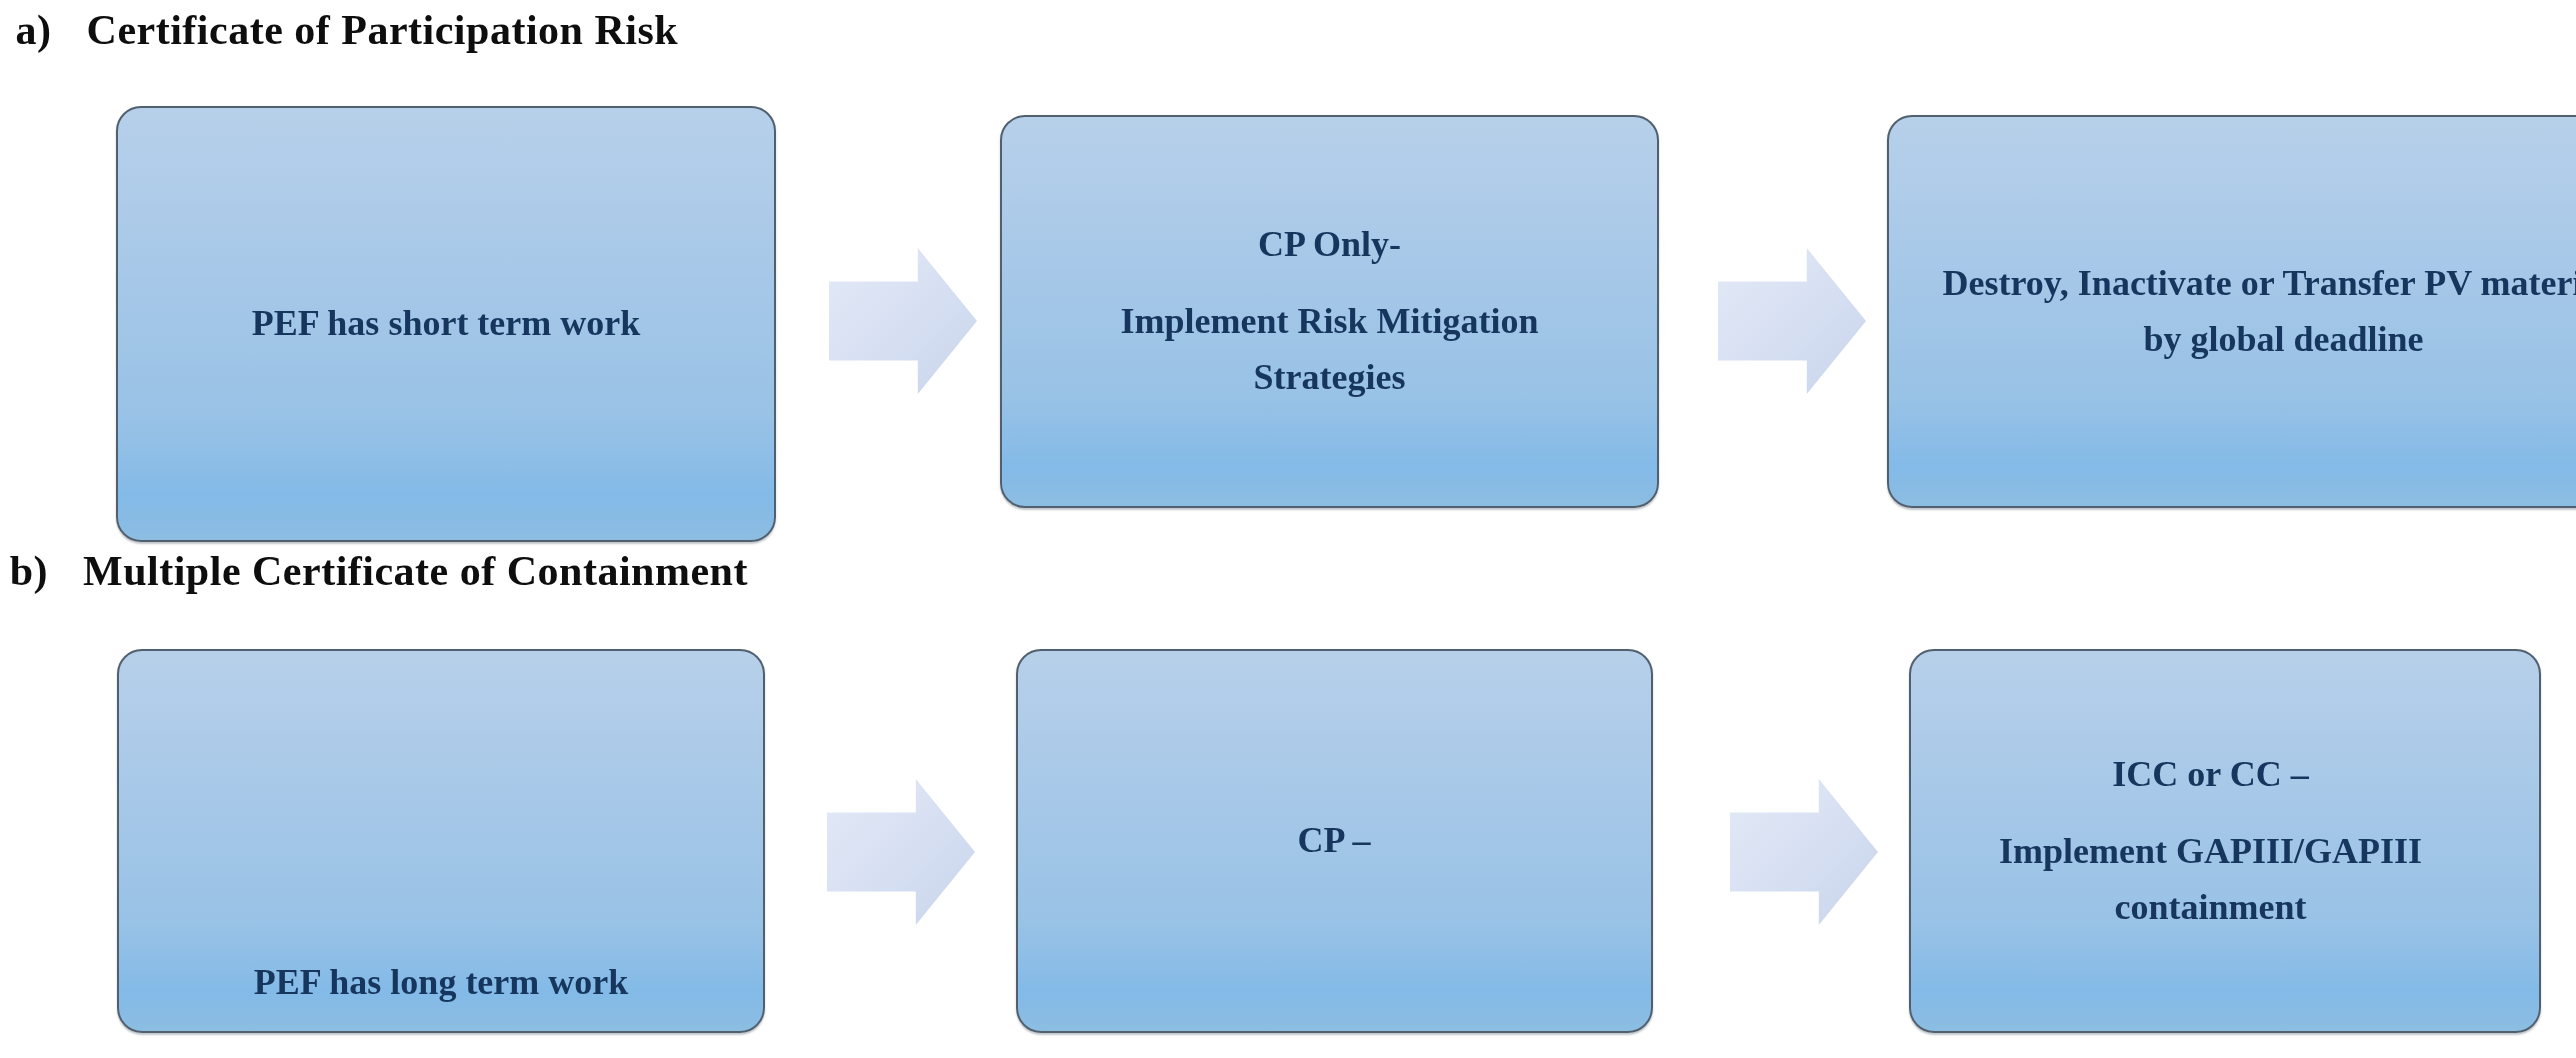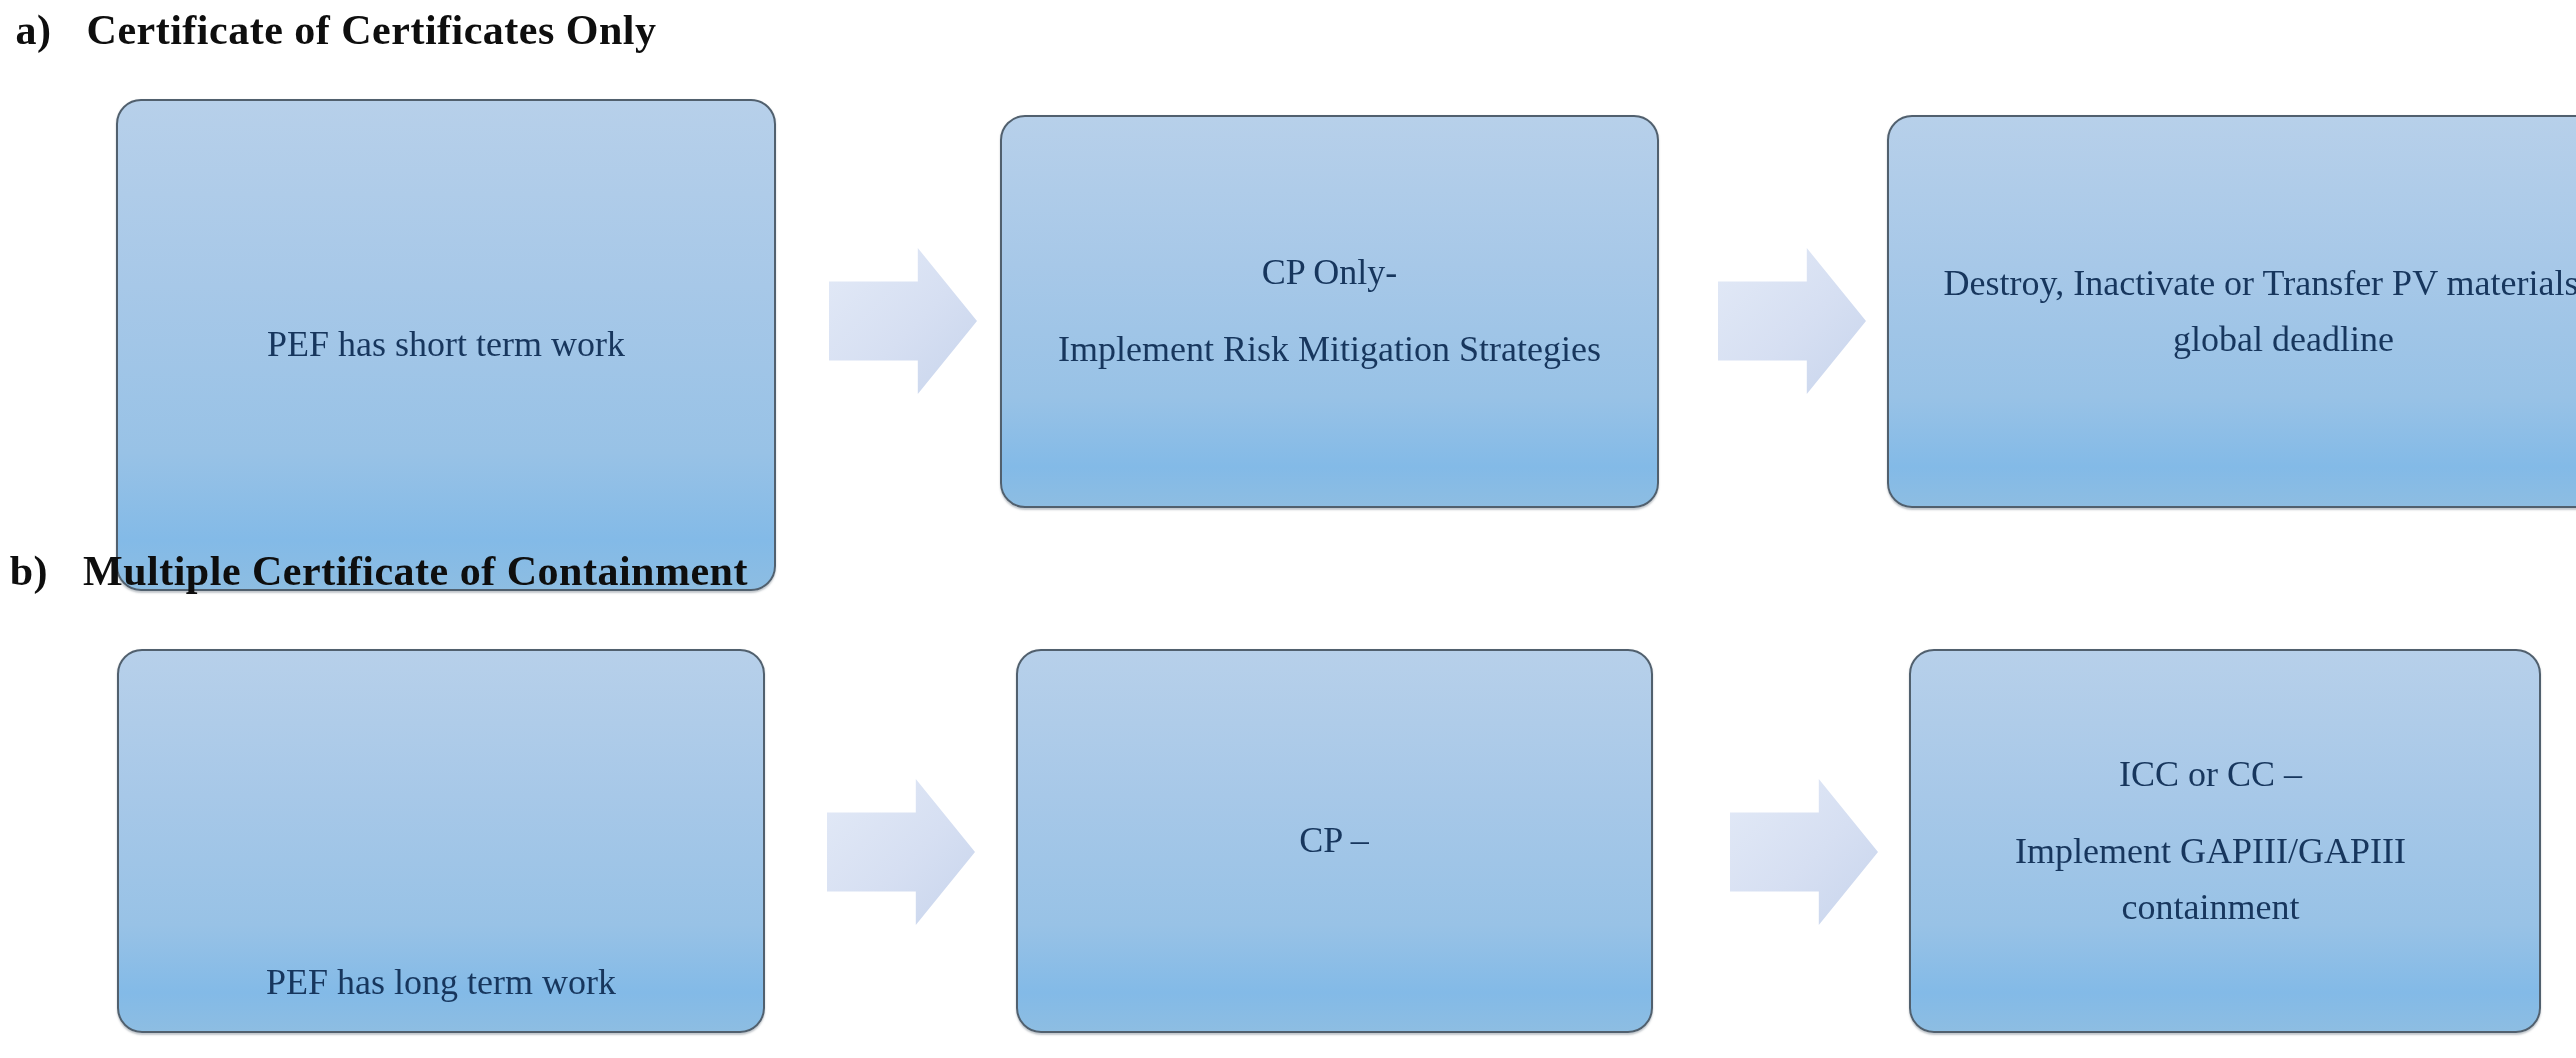--- a/index.html
+++ b/index.html
@@ -42,24 +42,24 @@
     flex-direction: column;
     justify-content: center;
     align-items: center;
     text-align: center;
     color: #17365d;
     font-size: 36px;
     line-height: 1.55;
     padding: 9.7px 41px;
     box-shadow: 0 1.9px 1.9px rgba(80,95,110,0.35);
   }
-  .flow-box p { margin: 10.7px 0; }
+  .flow-box p { margin: 10.7px 0; font-weight: bold; }
 
   
-  #box-a1 { left: 116px;  top: 99px; width: 660px; height: 492px; }
+  #box-a1 { left: 116px;  top: 106px; width: 660px; height: 436px; }
   #box-a2 { left: 1000px; top: 115px; width: 659px; height: 393px; }
   #box-a3 { left: 1887px; top: 115px; width: 793px; height: 393px; }
 
   
   #box-b1 { left: 117px;  top: 649px; width: 648px; height: 384px; justify-content: flex-end; }
   #box-b2 { left: 1016px; top: 649px; width: 637px; height: 384px; padding-left: 40px; }
   #box-b3 { left: 1909px; top: 649px; width: 632px; height: 384px; padding-left: 12px; }
 
   
   .flow-arrow {
@@ -74,21 +74,21 @@
   #arrow-b1 { left: 827px;  top: 776px; }
   #arrow-b2 { left: 1730px; top: 776px; }
 </style>
 </head>
 <body>
 
 <div class="canvas">
 
   <div class="section-heading" id="heading-a">
     <span class="enum">a)</span>
-    <span class="title">Certificate of Certificates Only</span>
+    <span class="title">Certificate of Participation Risk</span>
   </div>
 
   <div class="flow-box" id="box-a1">
     <p>PEF has short term work</p>
   </div>
 
   <div class="flow-arrow" id="arrow-a1"></div>
 
   <div class="flow-box" id="box-a2">
     <p>CP Only-</p>

